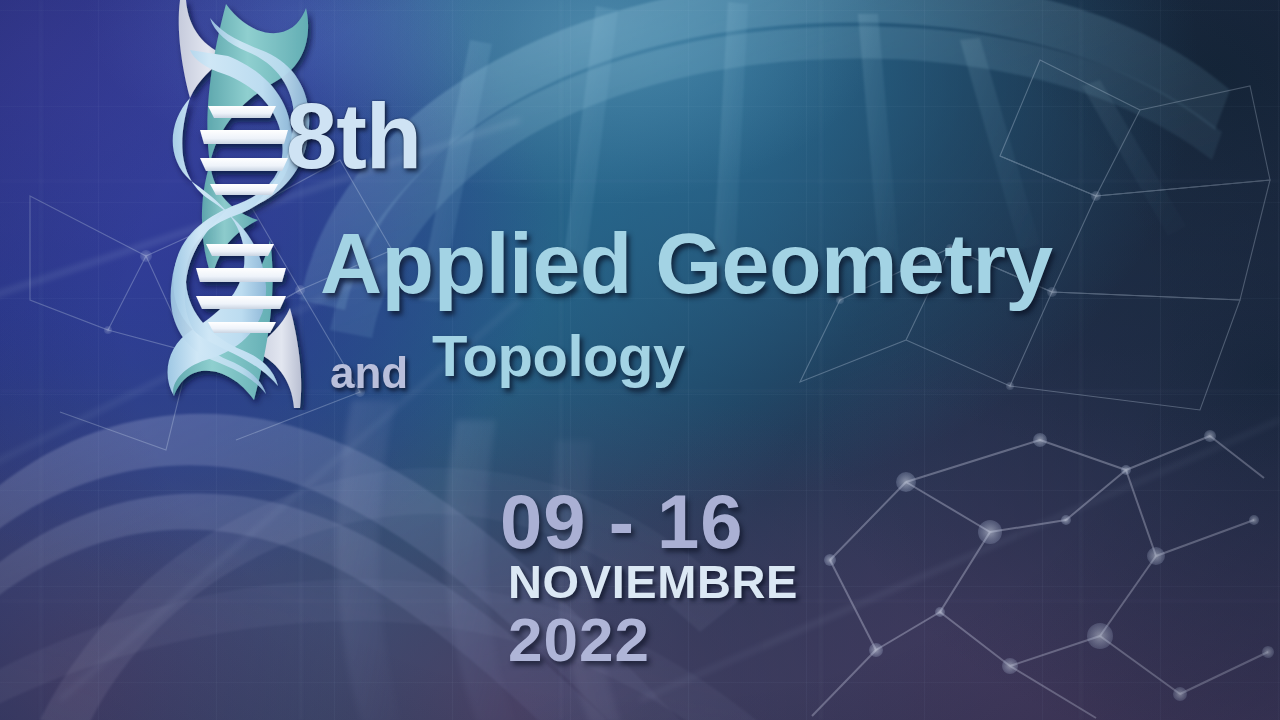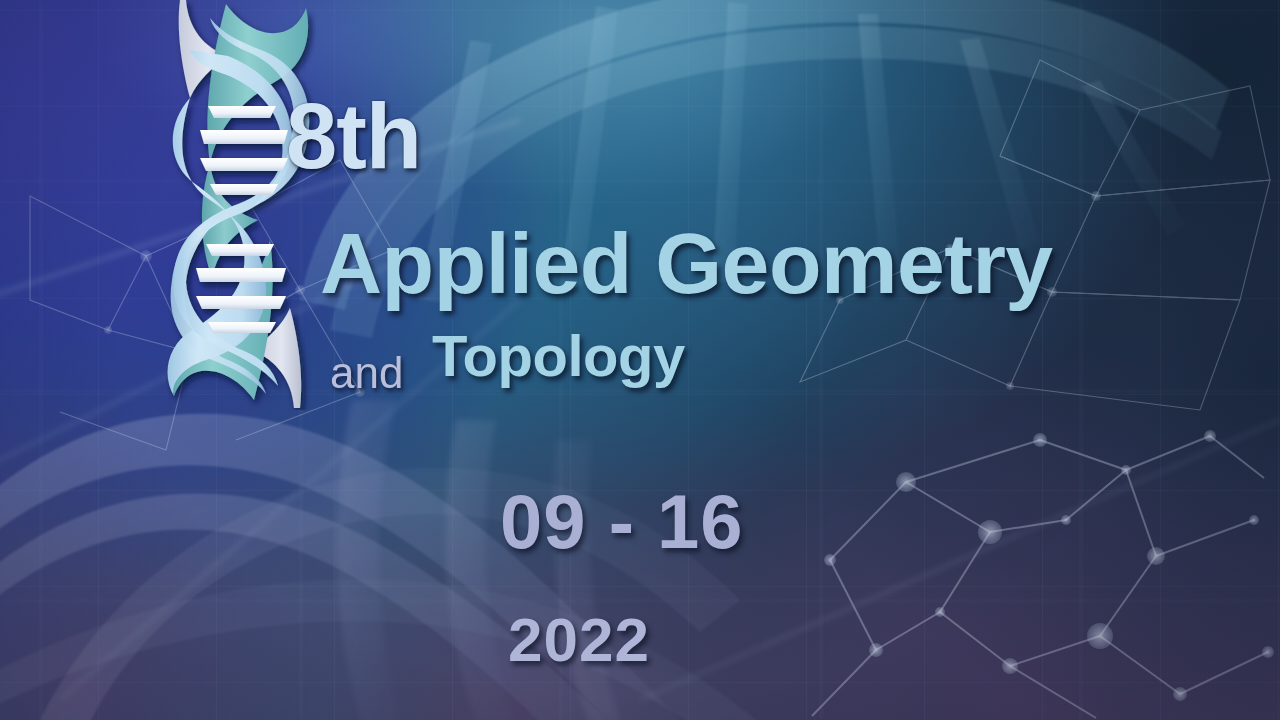--- a/index.html
+++ b/index.html
@@ -100,21 +100,21 @@
   #line-topology {
     left:432px; top:322px;
     font-size:58px; font-weight:bold;
     letter-spacing:-.5px;
     color:#a3d3e4;
     text-shadow: 3px 4px 5px rgba(8,16,34,.70);
   }
 
   #conjunction {
     left:330px; top:348px;
-    font-size:44px; font-weight:normal;
+    font-size:44px; font-weight:bold;
     color:#b9bfdb;
     text-shadow: 2px 3px 4px rgba(8,14,34,.78);
   }
 
   #date-range {
     left:500px; top:478px;
     font-size:76px; font-weight:bold;
     letter-spacing:1px;
     color:#aab0d4;
     text-shadow: 3px 4px 5px rgba(10,14,32,.62);
@@ -373,16 +373,17 @@
 
 
   <div class="txt" id="line-geometry">Applied Geometry</div>
 
   <div class="txt" id="conjunction">and</div>
 
   <div class="txt" id="line-topology">Topology</div>
 
   <div class="txt" id="date-range">09 - 16</div>
 
+  <div class="txt" id="month">NOVIEMBRE</div>
 
   <div class="txt" id="year">2022</div>
 
 </div>
 
 </body></html>

